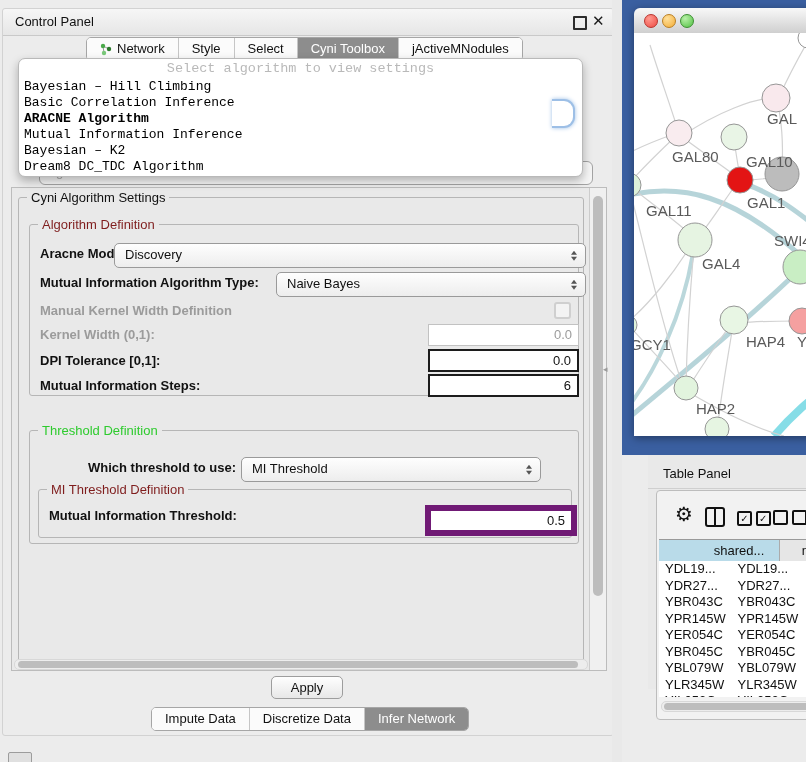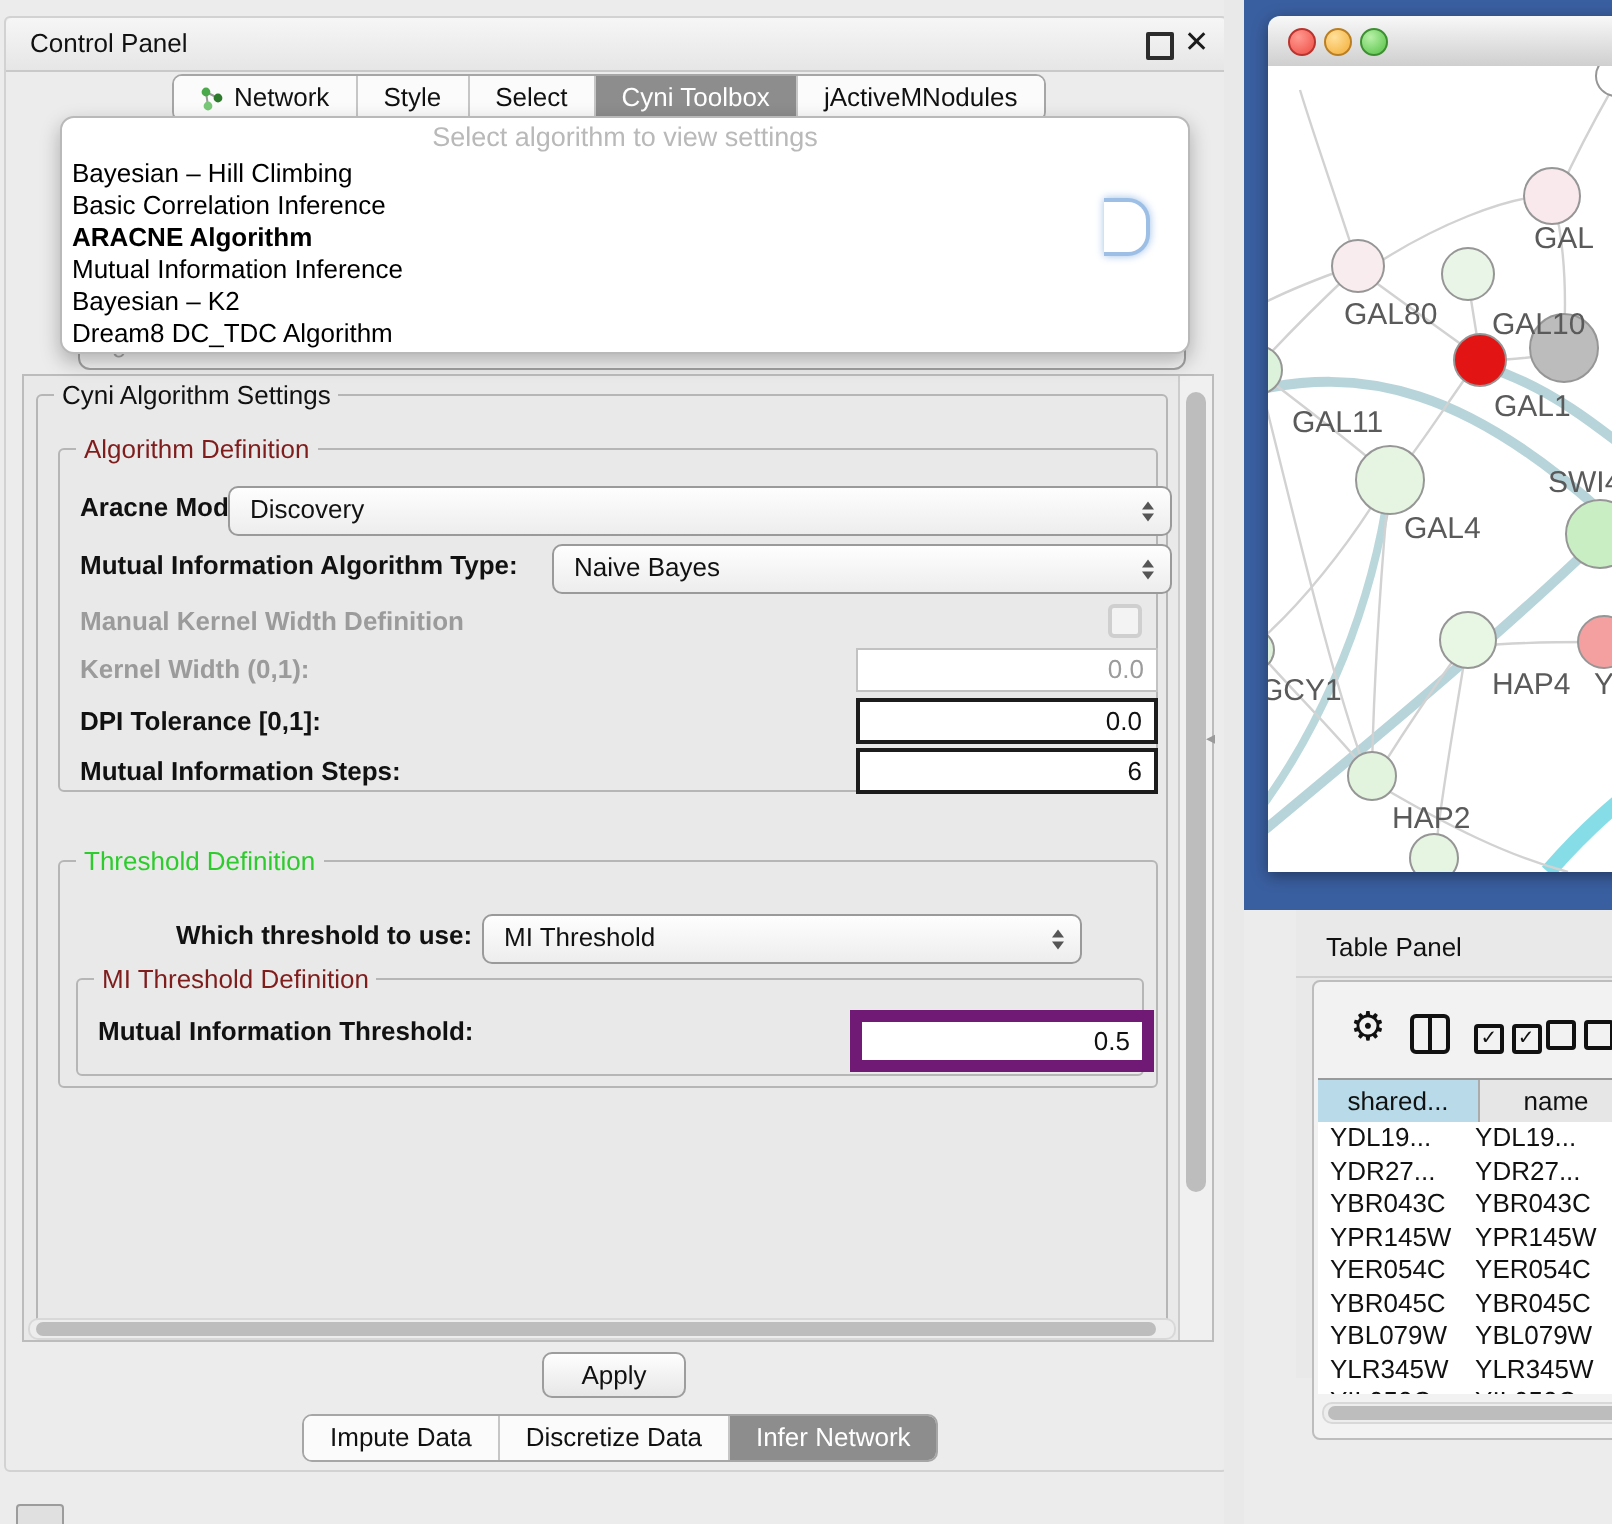--- a/index.html
+++ b/index.html
@@ -16,22 +16,22 @@
   .cp-title{left:12px;top:0;line-height:26px;color:#111;}
   .float-icon{left:570px;top:7px;width:10px;height:10px;border:2px solid #2c2c2c;border-radius:1px;}
   .close-icon{left:589px;top:3px;font-weight:bold;font-size:15px;color:#1a1a1a;}
   
   .segbar{display:flex;border:1px solid #a6a6a6;border-radius:5px;overflow:hidden;background:#fbfbfb;height:22px;}
   .seg{padding:0 13px;line-height:22px;border-left:1px solid #c6c6c6;display:flex;align-items:center;gap:5px;background:#fbfbfb;white-space:nowrap;}
   .seg:first-child{border-left:none;}
   .seg.sel{background:#8d8d8d;color:#fff;}
   .cp-tabbar{left:83px;top:28px;justify-content:center;}
   
-  .dd{left:27px;top:49px;width:563px;height:117px;background:#fff;border:1px solid #b9b9b9;
-      border-radius:7px;box-shadow:0 4px 10px rgba(0,0,0,.28);z-index:30;overflow:hidden;}
+  .dd{left:15px;top:49px;width:563px;height:117px;background:#fff;border:1px solid #b9b9b9;
+      border-radius:7px;box-shadow:0 4px 10px rgba(0,0,0,.28);z-index:30;overflow:hidden;font-family:Liberation Mono, monospace;}
   .dd-placeholder{text-align:center;color:#b9b9b9;font-size:13.5px;line-height:20px;height:20px;}
   .dd-item{padding-left:5px;line-height:16px;font-size:13px;color:#000;}
   .peek-combo{left:549px;top:90px;width:21px;height:25px;background:#fff;border:2px solid #9dbfe6;
       border-left:none;border-radius:0 11px 11px 0;box-shadow:0 0 4px #9dbfe6;z-index:31;}
   .hidden-combo{left:36px;top:152px;width:536px;height:22px;border:1px solid #a3a3a3;border-radius:6px;
       background:#f5f5f5;color:#a8a8a8;padding-left:16px;line-height:20px;z-index:5;overflow:hidden;white-space:nowrap;}
   
   .settings{left:8px;top:178px;width:594px;height:482px;background:#e9e9e9;border:1px solid #bcbcbc;overflow:hidden;}
   .group{border:1px solid #b6b6b6;border-radius:3px;}
   .gtitle{position:absolute;top:-8px;left:8px;background:#e9e9e9;padding:0 4px;line-height:15px;white-space:nowrap;}
@@ -76,21 +76,21 @@
   .tp-inner{left:8px;top:35px;width:200px;height:228px;background:#f2f2f2;border:1px solid #bdbdbd;border-radius:4px;}
   .tp-toolbar .icon{position:absolute;top:16px;}
   .gear-glyph{font-size:20px;line-height:20px;color:#111;}
   .cols-icon{width:16px;height:16px;border:2px solid #111;border-radius:3px;}
   .cols-icon i{position:absolute;left:7px;top:0;width:2px;height:16px;background:#111;}
   .cb{width:11px;height:11px;border:2px solid #111;border-radius:2px;display:inline-block;
       font-size:10px;line-height:11px;text-align:center;font-weight:bold;}
   .page-icon{width:15px;height:19px;border:2px solid #111;border-radius:2px;background:#fff;}
   .tbl-header{left:2px;top:48px;height:22px;display:flex;border-top:1px solid #9a9a9a;border-bottom:1px solid #8a8a8a;}
   .th{border-right:1px solid #ababab;text-align:center;line-height:22px;background:#e6e6e6;overflow:hidden;white-space:nowrap;}
-  .th.selcol{background:#b9dbe9;}
+  .th.selcol{background:#b9dbe9;padding-left:40px;}
   .tbl-body{left:2px;top:70px;width:196px;height:136px;overflow:hidden;background:#fff;}
   .tr{display:flex;height:16.5px;line-height:16.5px;}
   .td{overflow:hidden;white-space:nowrap;padding-left:6px;box-sizing:border-box;}
   .tp-hscroll{left:4px;top:210px;width:190px;height:9px;}
   .small-box{left:8px;top:752px;width:22px;height:12px;border:1px solid #9c9c9c;background:#e0e0e0;border-radius:2px;}
   svg text{font-family:"Liberation Sans","DejaVu Sans",sans-serif;}
 </style>
 </head>
 <body>
 

